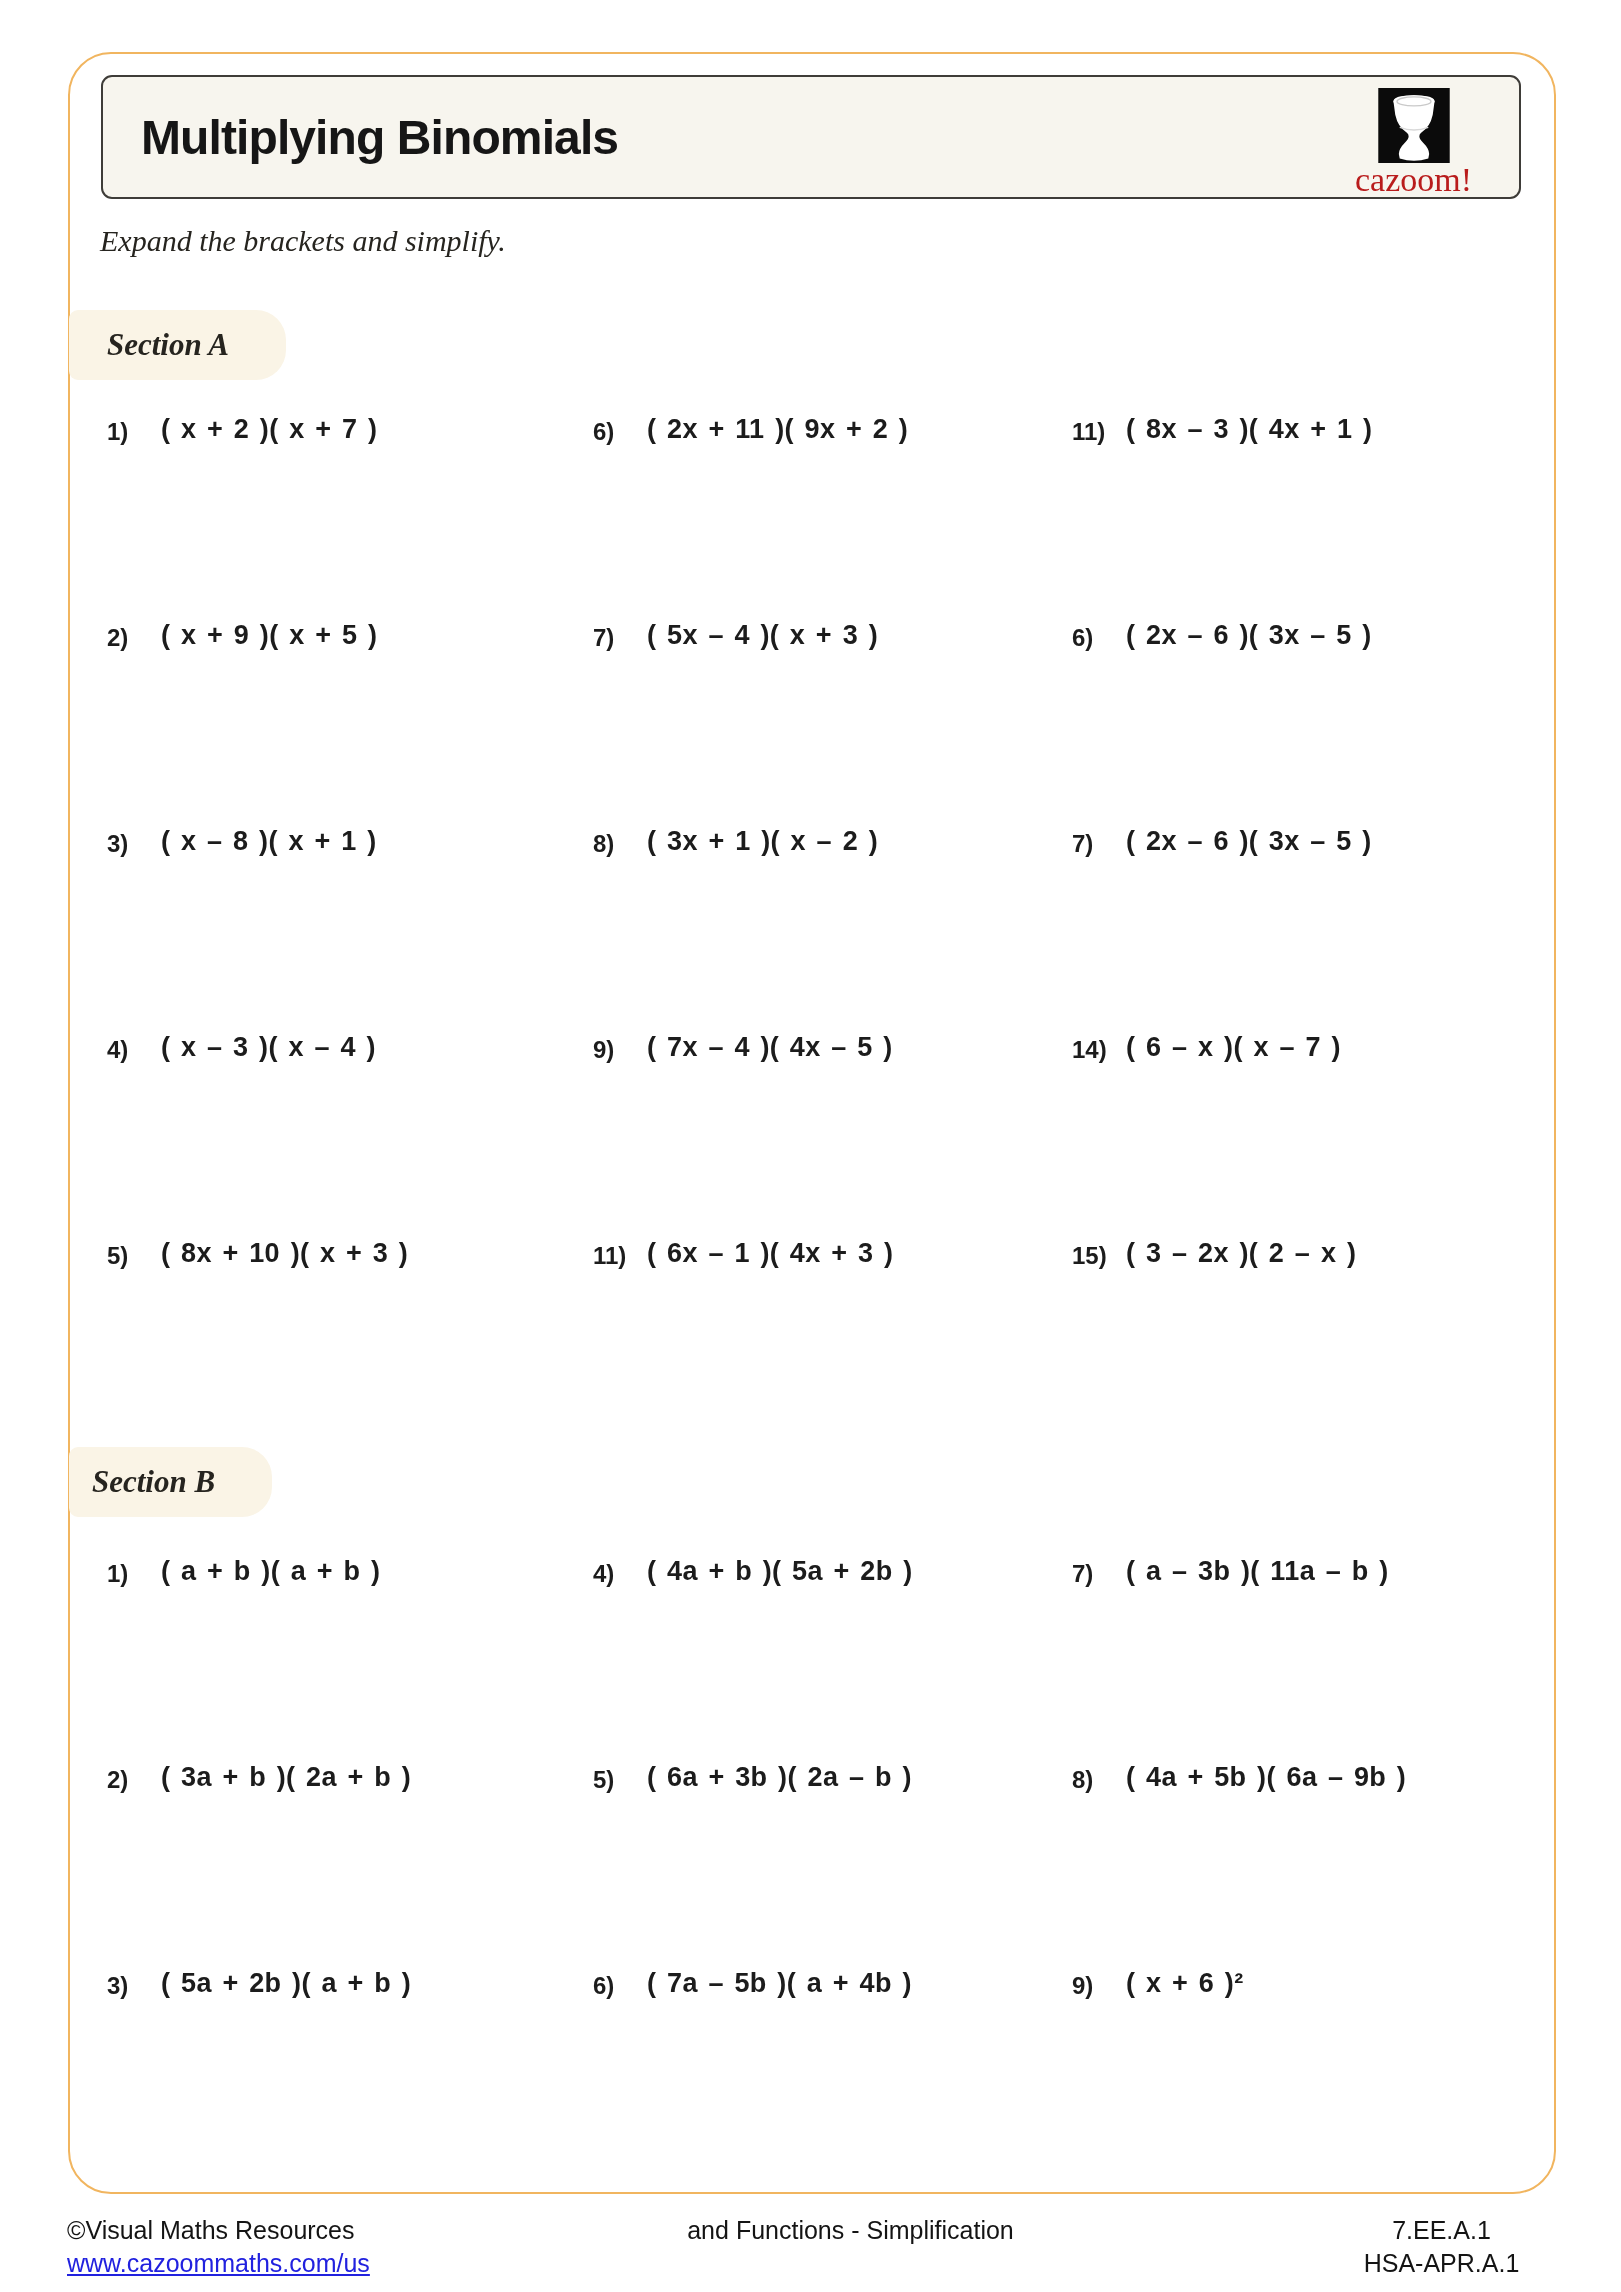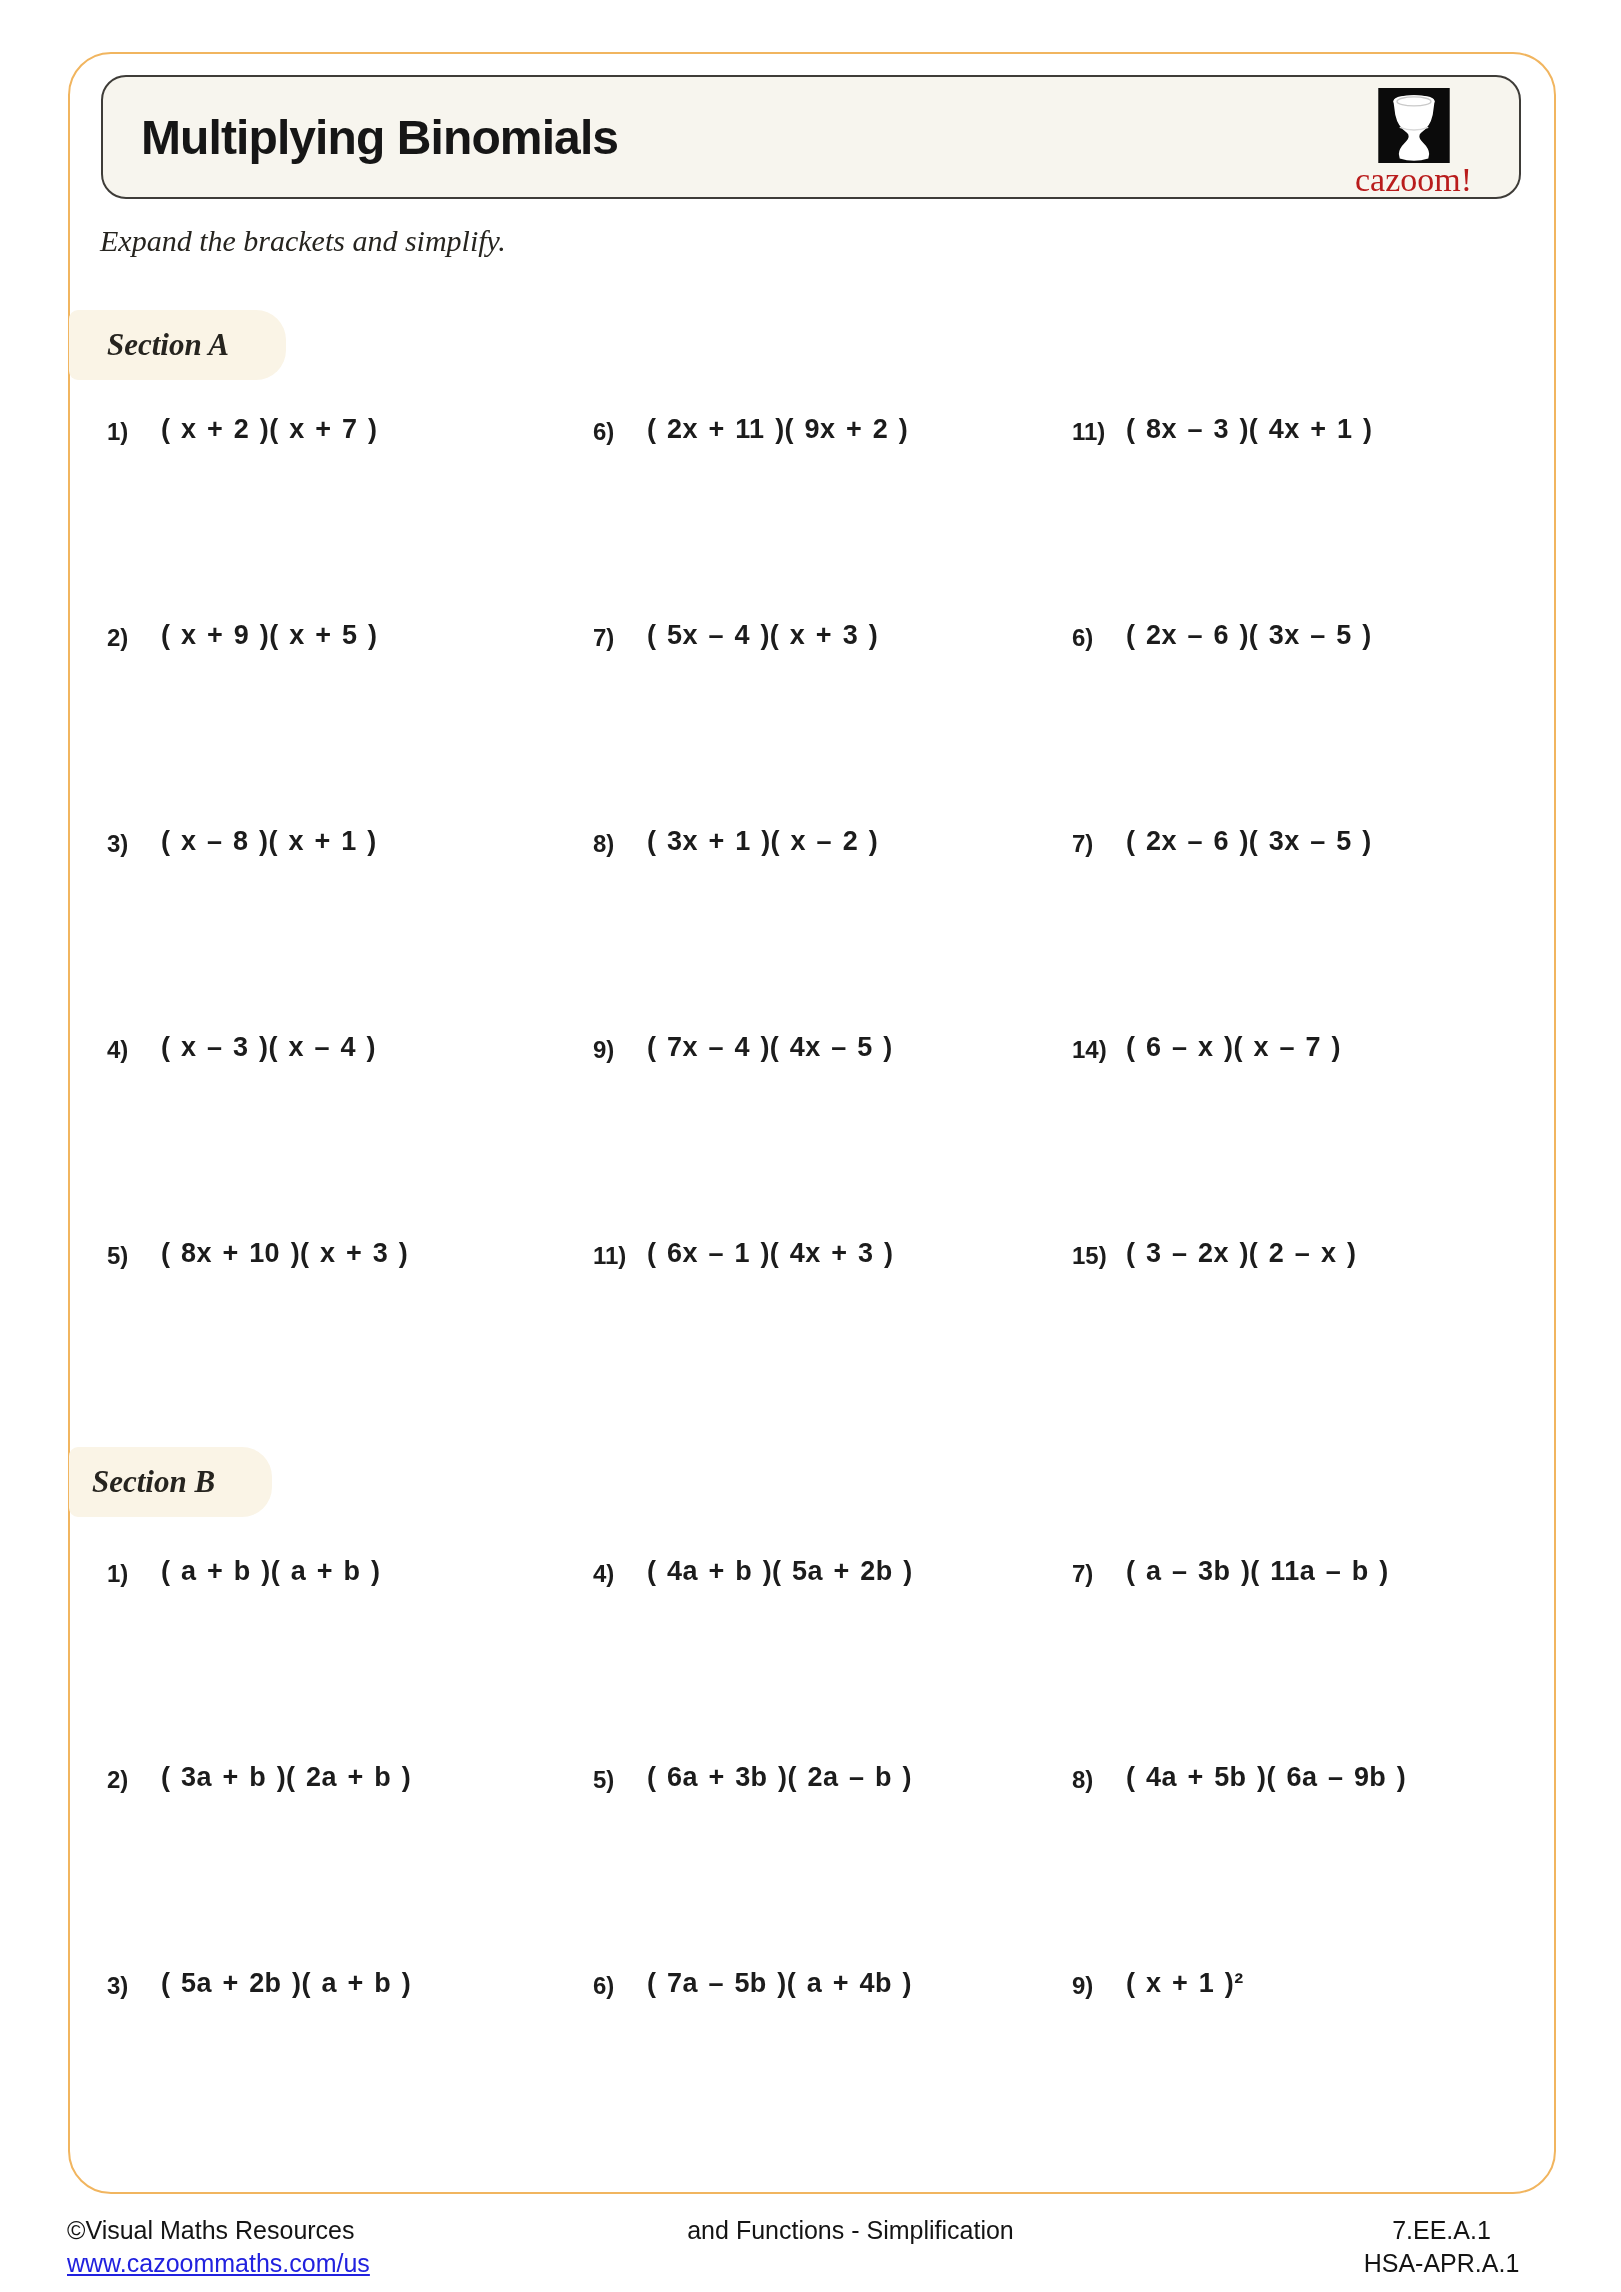--- a/index.html
+++ b/index.html
@@ -9,21 +9,21 @@
     font-family:"Liberation Sans", sans-serif;
     overflow:hidden;
   }
   .frame {
     position:absolute; left:68px; top:52px; width:1488px; height:2142px;
     border:2.7px solid #F1B55F; border-radius:43px;
     box-sizing:border-box;
   }
   .header-box {
     position:absolute; left:101px; top:75px; width:1420px; height:124px;
-    background:#F7F5EE; border:2.7px solid #3E3C38; border-radius:25px;
+    background:#F7F5EE; border:2.7px solid #3E3C38; border-radius:11px;
     box-sizing:border-box;
   }
   .title {
     position:absolute; left:38px; top:50%; transform:translateY(-50%);
     font-size:48px; font-weight:bold; letter-spacing:-0.9px; color:#161616;
     white-space:nowrap;
   }
   .logo {
     position:absolute; right:43px; top:10.7px; width:125px; text-align:center;
   }
@@ -212,21 +212,21 @@
     <div class="problem">
         <span class="pnum">7)</span>
         <span class="pexpr">( a – 3b )( 11a – b )</span>
       </div>
     <div class="problem">
         <span class="pnum">8)</span>
         <span class="pexpr">( 4a + 5b )( 6a – 9b )</span>
       </div>
     <div class="problem">
         <span class="pnum">9)</span>
-        <span class="pexpr">( x + 1 )²</span>
+        <span class="pexpr">( x + 6 )²</span>
       </div>
   </div>
 </div>
 
 <div class="footer-left">
   <div>©Visual Maths Resources</div>
   <div class="footer-link">www.cazoommaths.com/us</div>
 </div>
 
 <div class="footer-center">

